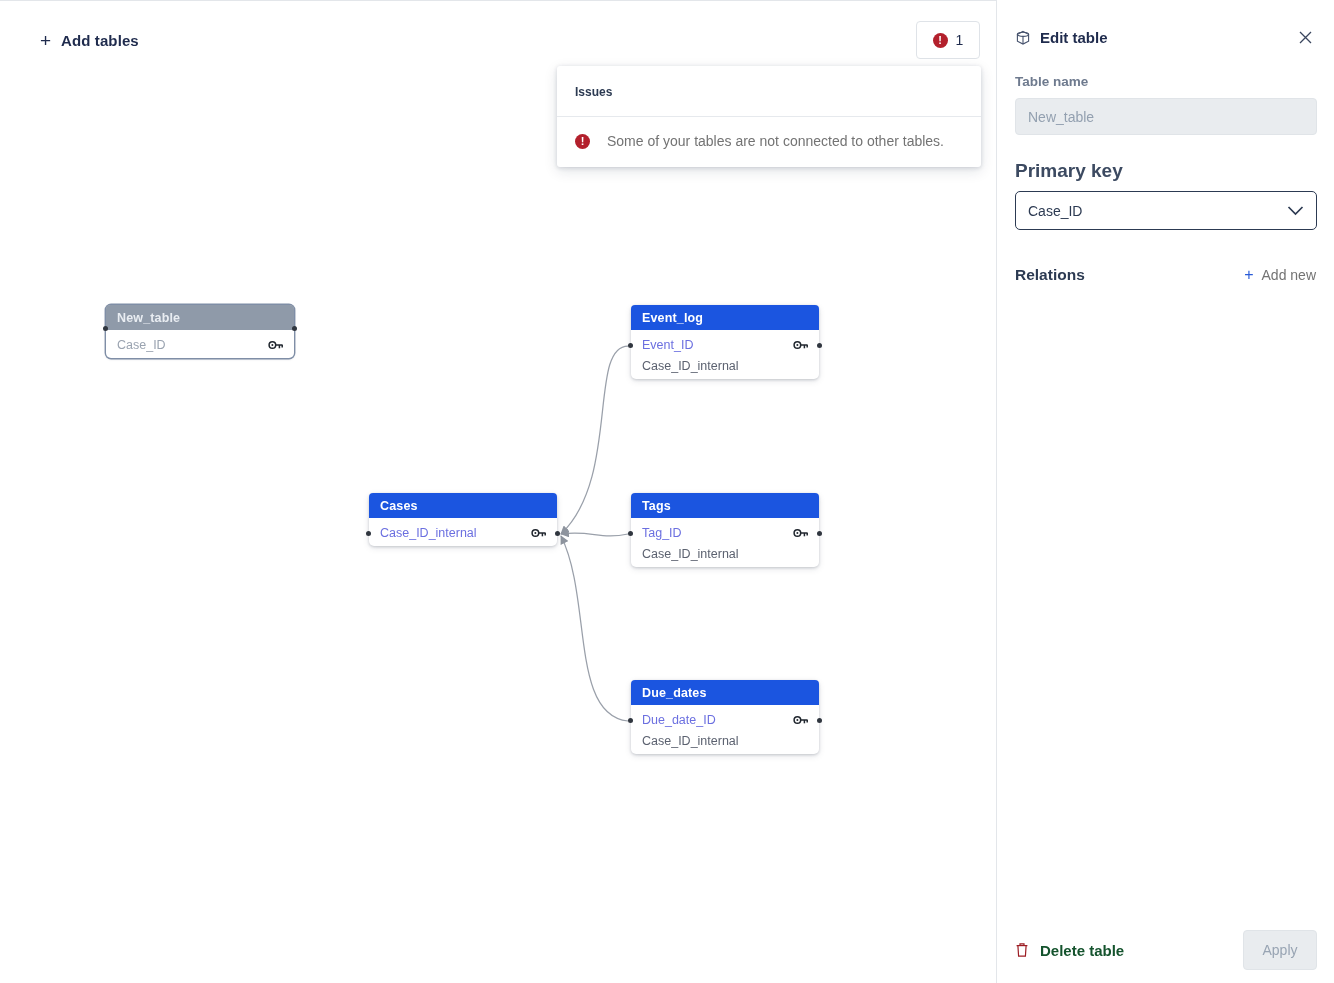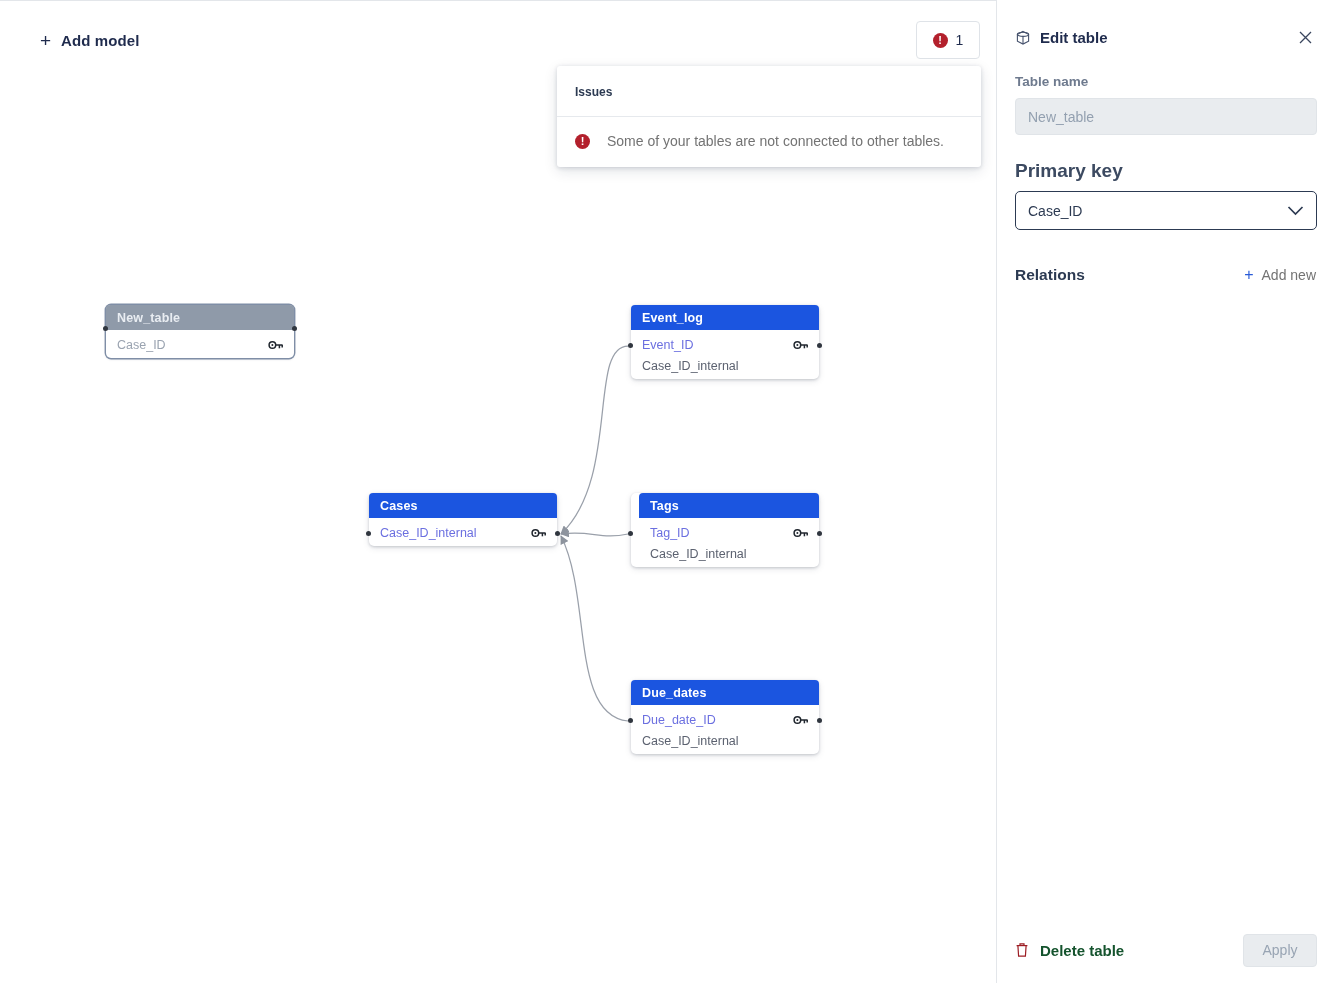--- a/index.html
+++ b/index.html
@@ -229,39 +229,39 @@
     padding: 0 18px;
   }
   #delete-table-btn {
     display: flex; align-items: center; gap: 11px;
     cursor: pointer; flex: 1 1 auto;
   }
   #delete-table-btn .l {
     font-size: 15px; font-weight: 700; color: #14532d;
   }
   #apply-btn {
-    width: 74px; height: 33px;
+    width: 74px; height: 40px;
     background: #e9ecef;
     border: 1px solid #e0e4e8;
     border-radius: 4px;
     font-family: "Liberation Sans", sans-serif;
     font-size: 14px; color: #98a4b3;
     cursor: default;
   }
 </style>
 </head>
 <body>
 
 <div id="app">
 
   <div id="toolbar">
 
     <div id="add-table-btn">
       <span class="plus">+</span>
-      <span class="lbl">Add model</span>
+      <span class="lbl">Add tables</span>
     </div>
   </div>
 
   <div id="issues-badge">
     <span class="err-dot">!</span>
     <span class="count">1</span>
   </div>
 
   <div id="issues-popover">
     <div class="pop-head">
@@ -339,21 +339,21 @@
             <path d="M7.6 6 H14.6" stroke="#20262e" stroke-width="1.5"></path>
             <path d="M11.4 6 V9.3" stroke="#20262e" stroke-width="1.5"></path>
             <path d="M14.2 6 V8.6" stroke="#20262e" stroke-width="1.5"></path>
           </svg>
         </div>
       </div>
       <span class="port" style="left:-3px; top:38px;"></span>
       <span class="port" style="right:-3px; top:38px;"></span>
     </div>
 
-    <div class="node blue" style="left:631px; top:415px;padding-left:8px;">
+    <div class="node blue" style="left:631px; top:415px;">
       <div class="hdr">Tags</div>
       <div class="rows">
         <div class="row pk">
           <span class="fname">Tag_ID</span>
           <svg class="keyicon" width="16" height="12" viewBox="0 0 16 12">
             <circle cx="4.4" cy="6" r="3.3" fill="none" stroke="#20262e" stroke-width="1.5"></circle>
             <circle cx="4.4" cy="6" r="1" fill="#20262e"></circle>
             <path d="M7.6 6 H14.6" stroke="#20262e" stroke-width="1.5"></path>
             <path d="M11.4 6 V9.3" stroke="#20262e" stroke-width="1.5"></path>
             <path d="M14.2 6 V8.6" stroke="#20262e" stroke-width="1.5"></path>

